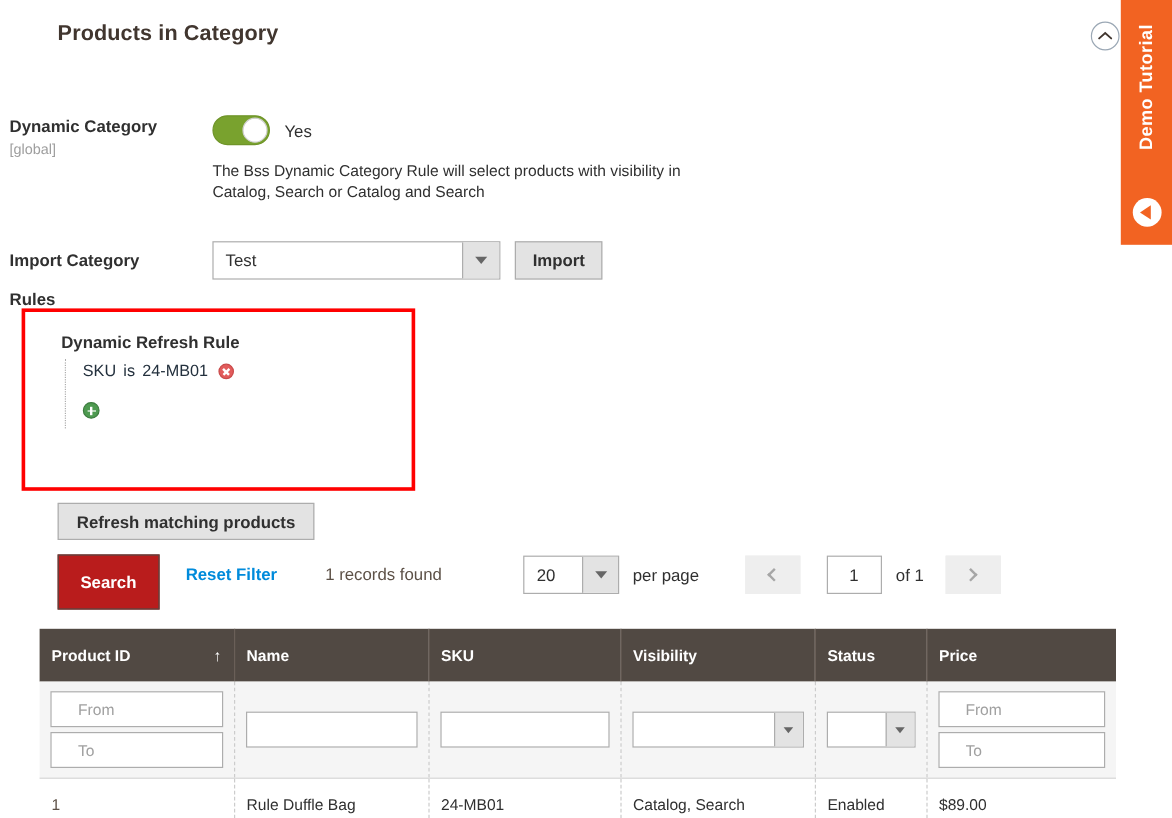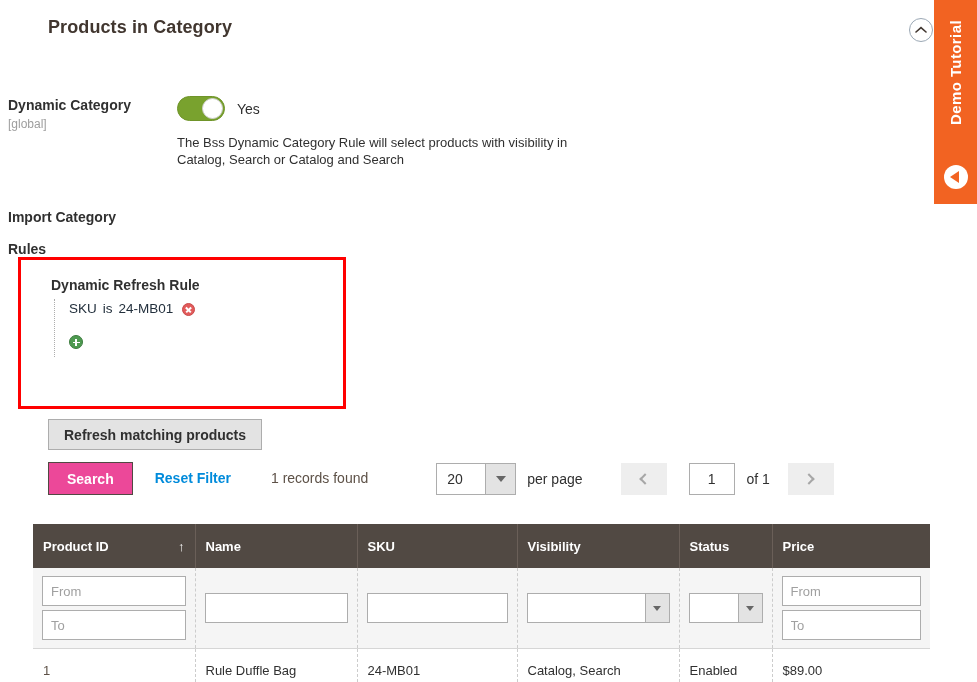--- a/index.html
+++ b/index.html
@@ -296,23 +296,23 @@
 
   
   .grid-toolbar {
     position: absolute;
     left: 48px;
     top: 462px;
     width: 897px;
     height: 34px;
   }
   .btn-search {
-    height: 33px;
+    height: 46px;
     padding: 0 18px;
-    background: #ec4899;
+    background: #b91c1c;
     border: 1px solid #514943;
     color: #ffffff;
     font-size: 14px;
     font-weight: bold;
     font-family: "Liberation Sans", sans-serif;
     cursor: pointer;
     float: left;
   }
   .link-reset {
     float: left;
@@ -456,21 +456,21 @@
   .grid tr.data-row td:last-child { border-right: none; }
   .grid tr.data-row td:first-child { color: #5d5147; }
 
   .f-input {
     width: 100%;
     height: 30px;
     border: 1px solid #adadad;
     background: #ffffff;
     font-size: 13px;
     color: #303030;
-    padding: 0 8px;
+    padding: 0 22px;
     font-family: "Liberation Sans", sans-serif;
     display: block;
   }
   .f-input + .f-input { margin-top: 4px; }
   .f-input::placeholder { color: #a0a0a0; }
   .f-select {
     width: 100%;
     height: 30px;
     border: 1px solid #adadad;
     background: #ffffff;
@@ -523,20 +523,29 @@
           <span class="knob"></span>
         </span>
       <span class="toggle-text">Yes</span>
     </div>
     <div class="help-note">The Bss Dynamic Category Rule will select products with visibility in Catalog, Search or Catalog and Search</div>
   </div>
 </div>
 
 <div class="field-row" style="left:8px; top:201px; align-items:flex-start;">
   <div class="field-label" style="line-height:32px;">Import Category Rules</div>
+  <div class="field-control">
+    <div class="mg-select">
+      <span class="val">Test</span>
+      <span class="arrow">
+          <i class="caret"></i>
+        </span>
+    </div>
+    <button class="btn-secondary">Import</button>
+  </div>
 </div>
 
 <div class="rule-box">
   <div class="rule-title">Dynamic Refresh Rule</div>
 
 
   <div class="rule-rows">
     <div class="rule-row">
       <a class="rule-link">SKU</a>
       <a class="rule-link">is</a>

